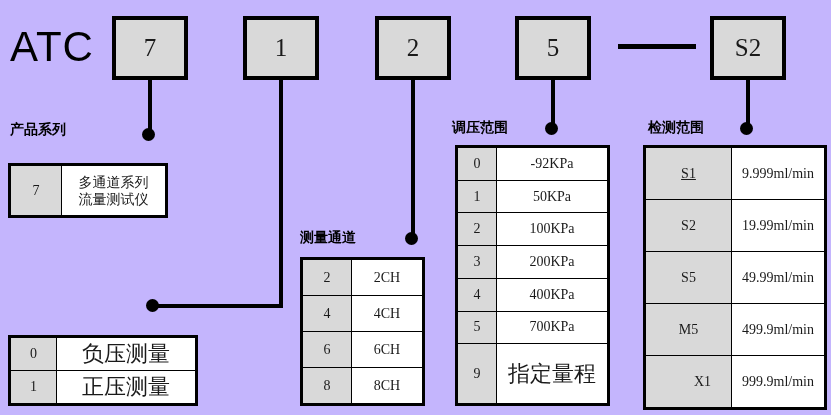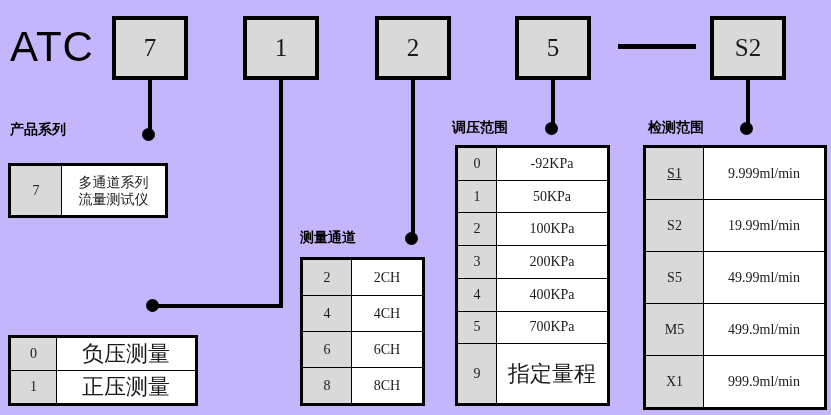--- a/index.html
+++ b/index.html
@@ -252,20 +252,20 @@
           </tr>
           <tr>
             <td class="code" style="width: 57px; margin-top: 40px;">S5</td>
             <td class="val">49.99ml/min</td>
           </tr>
           <tr>
             <td class="code" style="width: 57px; margin-left: 12px;">M5</td>
             <td class="val">499.9ml/min</td>
           </tr>
           <tr>
-            <td class="code" style="width: 57px;">X1</td>
+            <td class="code" style="width: 57px; padding-left: 28px;">X1</td>
             <td class="val">999.9ml/min</td>
           </tr>
         </tbody>
     </table>
   </div>
 
 </div>
 
 </body></html>

